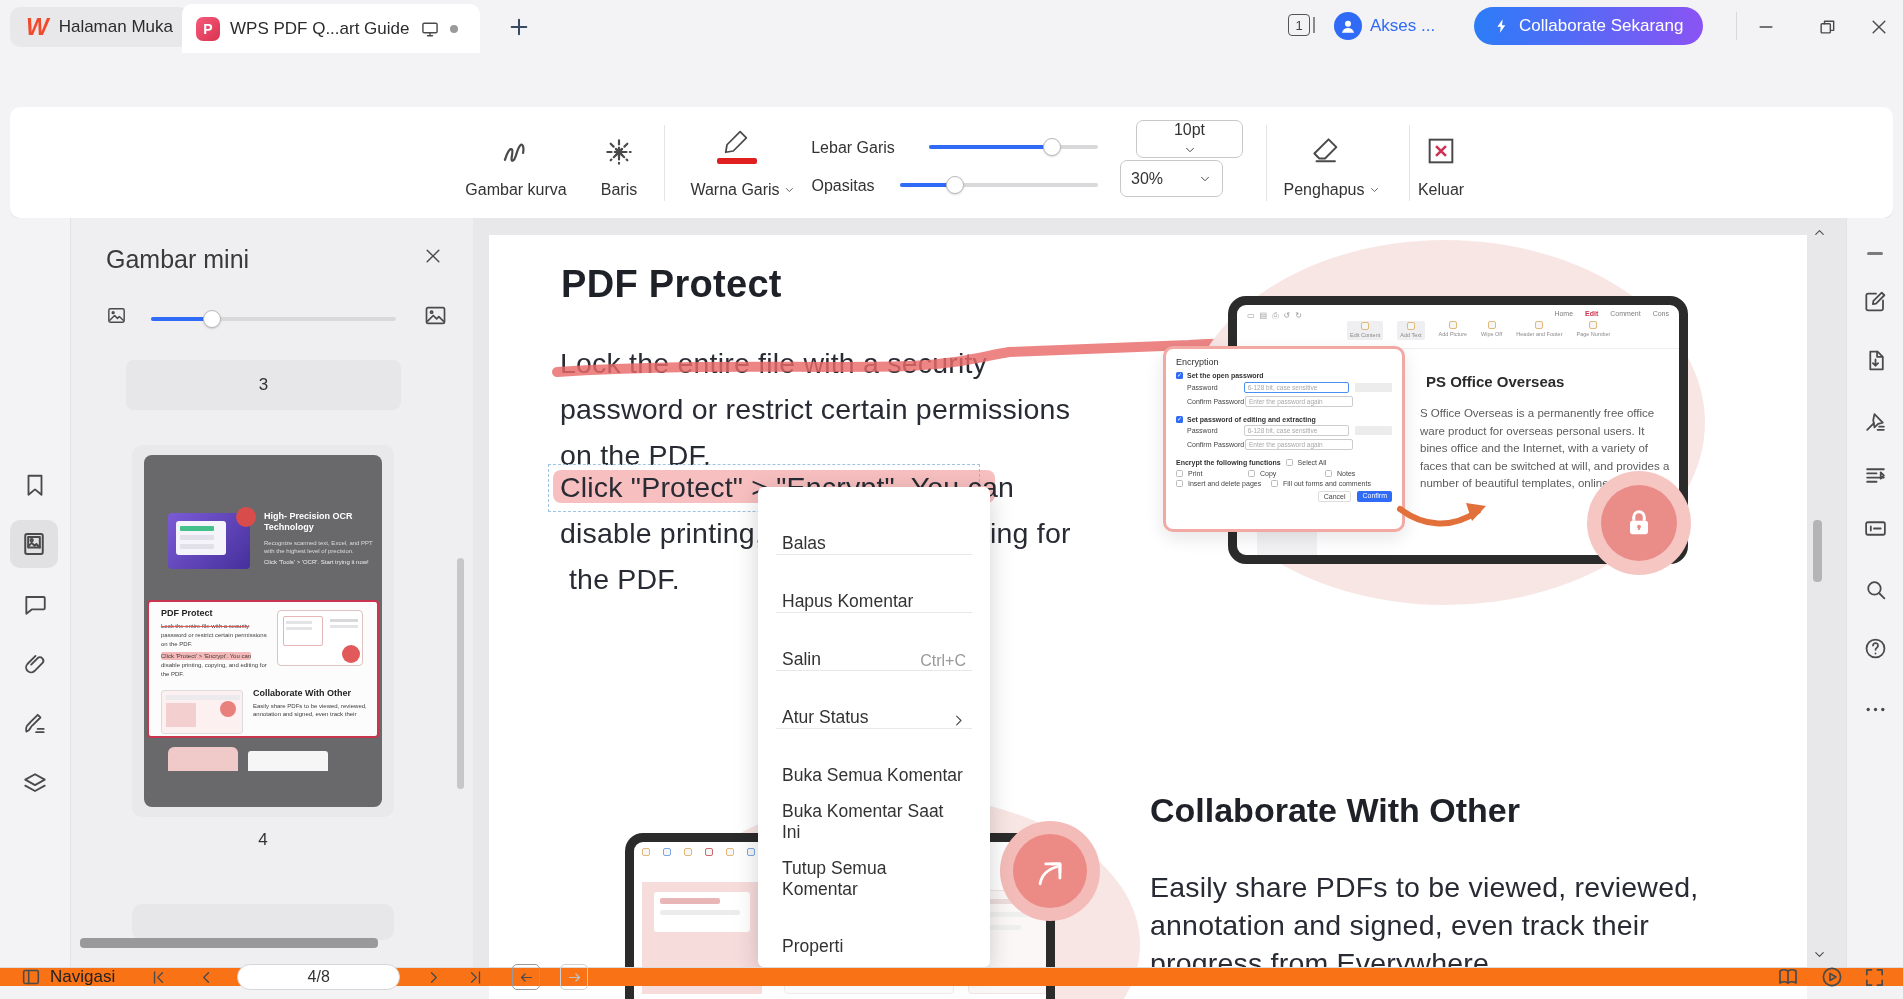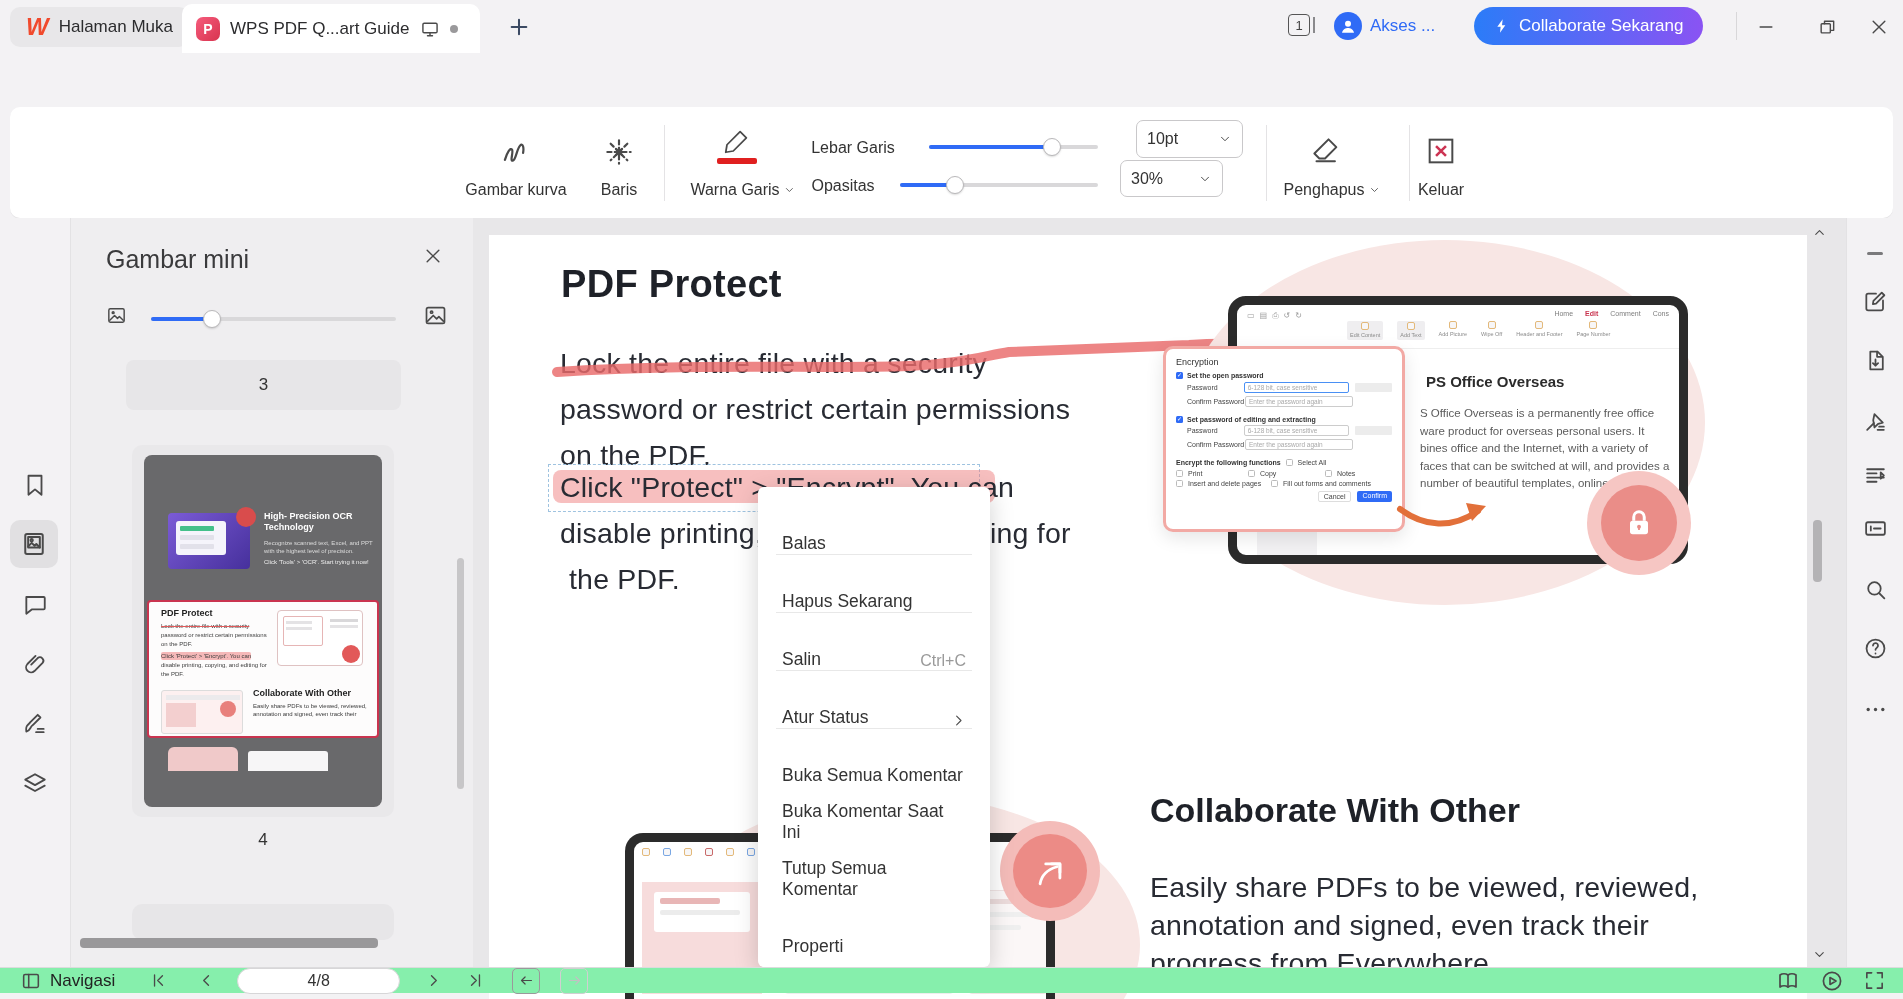--- a/index.html
+++ b/index.html
@@ -59,21 +59,21 @@
   .dcheck.off{background:#fff;border:1px solid #bbb;}
   .dmask{width:38px;height:9px;background:#ececec;border-radius:1px;}
   
   .ctxmenu{position:absolute;left:758px;top:487px;width:232px;background:#fff;border-radius:6px;box-shadow:0 6px 24px rgba(0,0,0,.18);padding:10px 0;z-index:60;}
   .ctxitem{height:57px;display:flex;align-items:flex-end;padding:0 24px;font-size:17.5px;color:#333;justify-content:space-between;}
   .ctxdiv{height:1px;background:#e8e8e8;margin:0 18px;}
   .shortcut{color:#9a9a9a;font-size:16px;}
   
   .sbthumb{background:#b4b3b5;border-radius:4px;}
   
-  .statusbar{position:absolute;left:0;top:967px;width:1903px;height:26px;background:#86efac;border-top:1px solid #dcdbdd;z-index:70;display:flex;align-items:center;}
+  .statusbar{position:absolute;left:0;top:967px;width:1903px;height:19px;background:#f97316;border-top:1px solid #dcdbdd;z-index:70;display:flex;align-items:center;}
   .pagebox{width:163px;height:26px;background:#fff;border:1px solid #d7d6d8;border-radius:13px;display:flex;align-items:center;justify-content:center;font-size:16px;color:#333;}
   .navbtn{width:30px;height:26px;display:flex;align-items:center;justify-content:center;}
   .histbtn{width:28px;height:26px;border:1px solid #9a999b;border-radius:5px;display:flex;align-items:center;justify-content:center;}
   .histbtn.off{border-color:#d0cfd1;}
   .rightstrip{position:absolute;left:1846px;top:218px;width:57px;height:749px;background:#f3f2f4;border-left:1px solid #e3e2e4;}
   .pinkellipse{background:#f8e6e4;border-radius:50%;}
   .minichip{font-size:5.5px;color:#8a8a8a;text-align:center;line-height:7px;}
   .minichip .sq{width:8px;height:8px;margin:0 auto 2px;background:#f7f6f7;border:1px solid #e3b97a;border-radius:2px;}
   .mtab{font-size:7px;color:#7d7d7d;}
   .mtab.red{color:#c9344f;font-weight:bold;}
@@ -245,21 +245,21 @@
           <path d="M6 9l6 6 6-6"></path>
         </svg>
     </div>
 
     <div class="tool-label" style="left:843px;top:32px;">Lebar Garis</div>
     <div class="slider" style="left:919px;top:38px;width:169px;">
       <div class="fill" style="width: 73%;">
           <div class="thumb"></div>
         </div>
     </div>
-    <div class="dropdown" style="left:1126px;top:13px;width:107px;height:38px;">
+    <div class="dropdown" style="left:1126px;top:13px;width:107px;height:38px;flex-direction:column;">
       <span>10pt</span>
       <svg class="ln" width="14" height="14" viewBox="0 0 24 24">
           <path d="M6 9l6 6 6-6"></path>
         </svg>
     </div>
 
     <div class="tool-label" style="left:833px;top:70px;">Opasitas</div>
     <div class="slider" style="left:890px;top:76px;width:198px;">
       <div class="fill" style="width: 28%;">
           <div class="thumb"></div>
@@ -615,21 +615,21 @@
         </svg>
       </div>
   </div>
 
   <div class="ctxmenu">
     <div class="ctxitem">
         <span>Balas</span>
       </div>
     <div class="ctxdiv"></div>
     <div class="ctxitem">
-        <span>Hapus Sekarang</span>
+        <span>Hapus Komentar</span>
       </div>
     <div class="ctxdiv"></div>
     <div class="ctxitem">
         <span>Salin</span>
         <span class="shortcut">Ctrl+C</span>
       </div>
     <div class="ctxdiv"></div>
     <div class="ctxitem">
         <span>Atur Status</span>
         <svg class="ln" width="15" height="15" viewBox="0 0 24 24">

